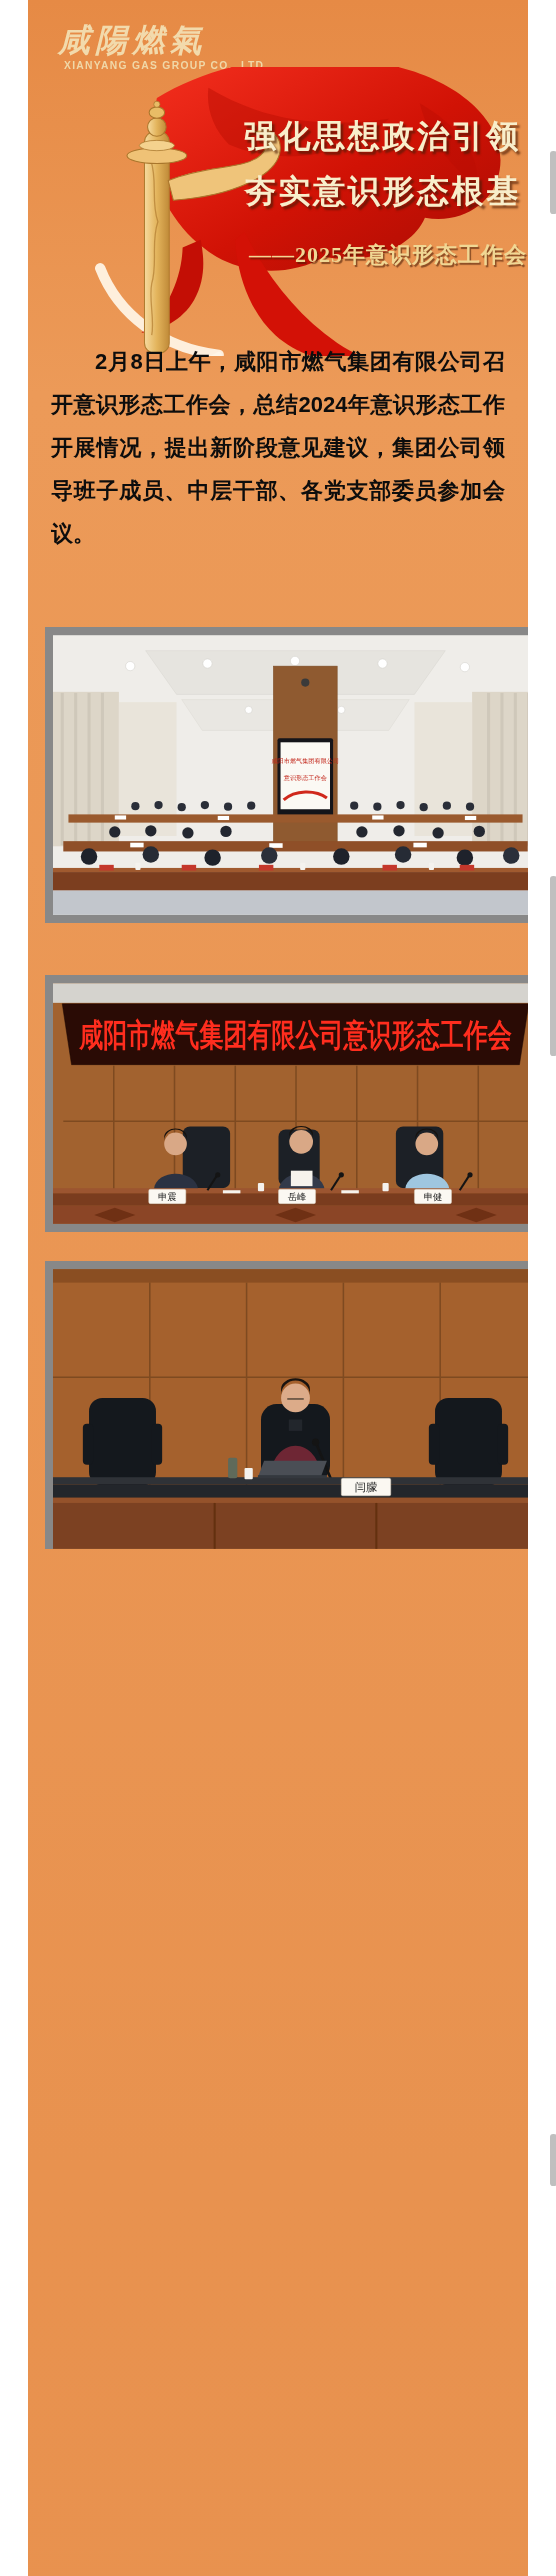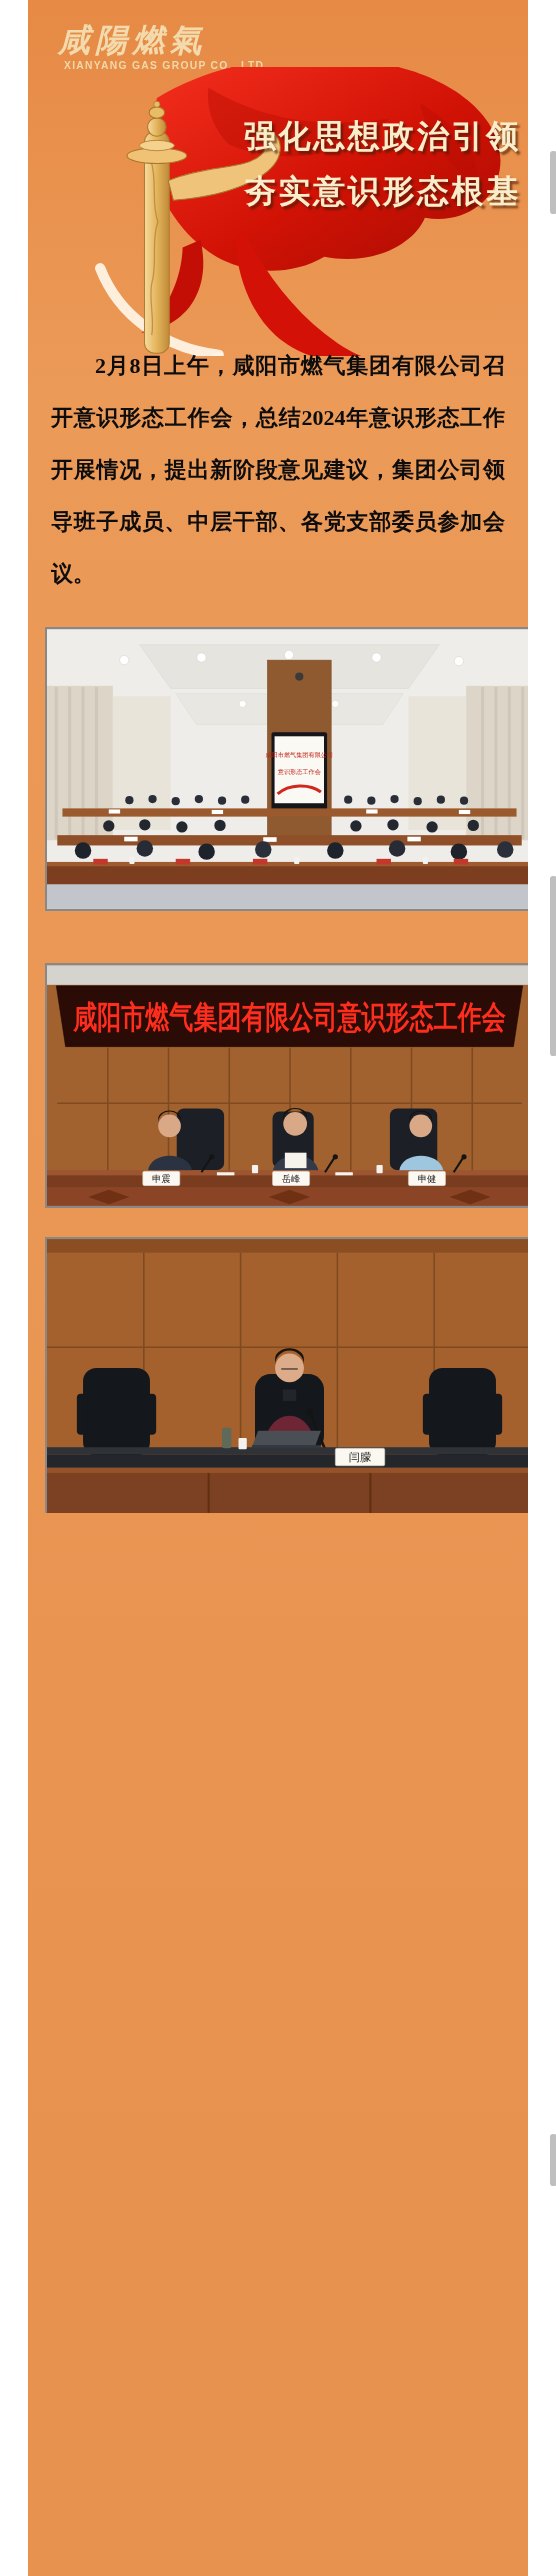--- a/index.html
+++ b/index.html
@@ -22,27 +22,27 @@
   .hero-title{position:absolute;right:7.2px;text-align:right;font-family:"Liberation Serif","DejaVu Serif",serif;
     font-weight:700;color:#f8eecb;font-size:32px;letter-spacing:2.6px;line-height:1;
     text-shadow:2.6px 3.1px 2.1px rgba(74,28,6,.65);white-space:nowrap;}
   .hero-title.l1{top:120px;}
   .hero-title.l2{top:175px;}
   .hero-subtitle{position:absolute;right:1px;top:240px;font-family:"Liberation Serif","DejaVu Serif",serif;
     font-weight:700;font-size:22px;letter-spacing:1px;color:#f0d794;text-shadow:1.5px 2.1px 1px rgba(74,28,6,.6);white-space:nowrap;}
 
   
   #article{position:relative;padding:0 23px;}
-  #article p{margin:0;font-family:Liberation Serif, serif;font-weight:700;
-    font-size:22px;line-height:52px;color:#0d0d0d;text-align:justify;text-indent:2em;overflow:hidden;}
+  #article p{margin:0;font-family:Liberation Sans, sans-serif;font-weight:700;
+    font-size:22px;line-height:43px;color:#0d0d0d;text-align:justify;text-indent:2em;overflow:hidden;}
   .p1{height:258px;}
   .p2{height:464px;margin-top:26px !important;}
   .p3{height:515px;margin-top:58px !important;}
 
-  figure{margin:16px;padding:2px;}
+  figure{margin:16px;padding:8px;}
   .photo{position:relative;margin-left:-6.2px;width:485px;overflow:hidden;background:#888;}
   .photo svg{display:block;}
   #photo1{margin-top:29px;height:280px;}
   #photo2{margin-top:52px;height:241px;}
   #photo3{margin-top:29px;height:272px;}
 
   
   text{font-family:"Liberation Sans",sans-serif;}
 </style>
 </head>
@@ -87,20 +87,21 @@
           <ellipse cx="250" cy="152" rx="34" ry="10" fill="#f4d28e" stroke="#a9762c" stroke-width="1.5"></ellipse>
           <circle cx="250" cy="116" r="18" fill="url(#gGold)" stroke="#a9762c" stroke-width="2"></circle>
           <ellipse cx="250" cy="88" rx="15" ry="11" fill="#e9bc66" stroke="#a9762c" stroke-width="2"></ellipse>
           <circle cx="250" cy="72" r="6" fill="#e9bc66" stroke="#a9762c" stroke-width="1.5"></circle>
           <path d="M272,220 C350,188 420,200 452,170 C470,153 462,125 440,126 C466,110 496,134 488,168 C478,210 400,250 282,258 Z" fill="#efc47a" stroke="#a9762c" stroke-width="2"></path>
         </g>
       </svg>
 
       <div class="hero-title l1">强化思想政治引领</div>
       <div class="hero-title l2">夯实意识形态根基</div>
+      <div class="hero-subtitle">——2025年意识形态工作会</div>
     </header>
 
     <section id="article">
 
       <p class="p1">2月8日上午，咸阳市燃气集团有限公司召开意识形态工作会，总结2024年意识形态工作开展情况，提出新阶段意见建议，集团公司领导班子成员、中层干部、各党支部委员参加会议。</p>
 
       <figure id="photo1" class="photo">
         <svg viewBox="0 0 942 543" width="485" height="280">
           <rect x="0" y="0" width="942" height="543" fill="#efede9"></rect>
 

